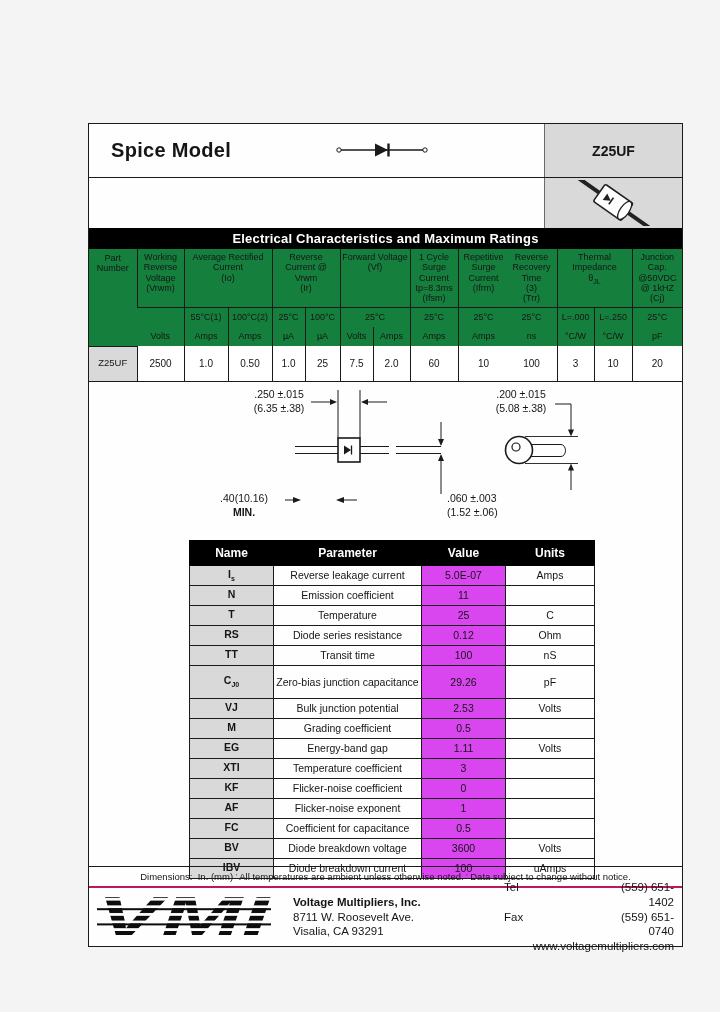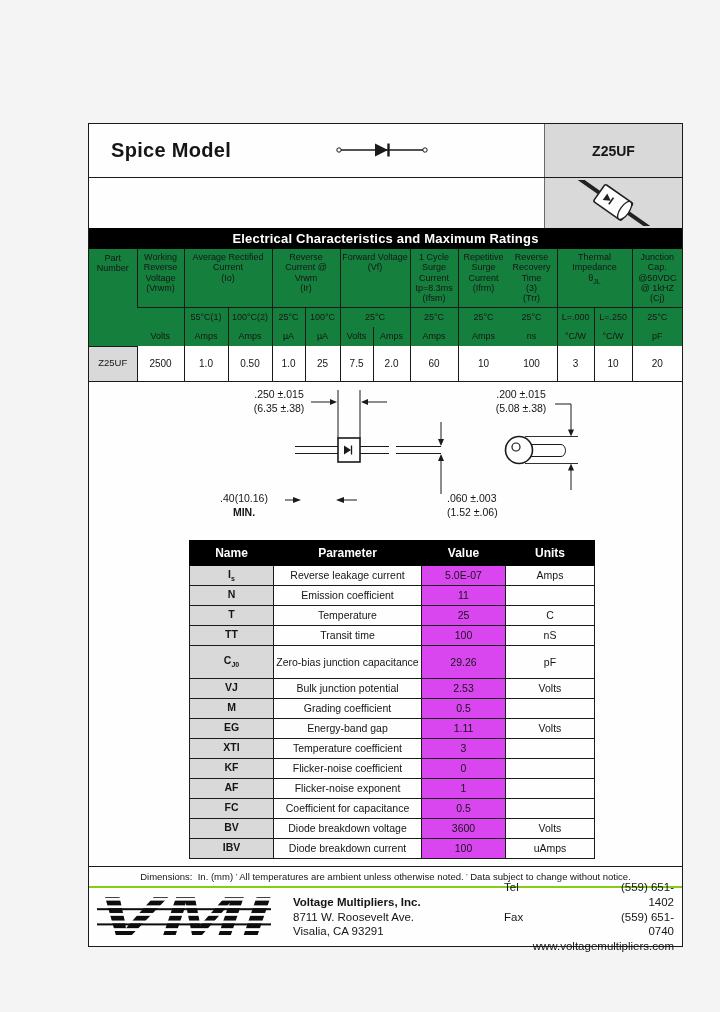--- a/index.html
+++ b/index.html
@@ -58,21 +58,21 @@
     font-size:10.5px;table-layout:fixed;}
   table.params th{background:#000;color:#fff;font-weight:bold;font-size:12px;
     height:22px;border:1px solid #000;}
   table.params td{border:1px solid #1a1a1a;height:19px;text-align:center;
     vertical-align:middle;padding:0 2px;}
   td.pname{background:#d9d9d9;font-weight:bold;}
   td.pparam{text-align:left;padding-left:7px;}
   td.pvalue{background:#d946ef;}
   
   .note{position:absolute;left:0;right:0;bottom:58px;height:22px;
-    border-top:1px solid #1a1a1a;border-bottom:2px solid #84cc16;
+    border-top:1px solid #1a1a1a;border-bottom:2px solid #be185d;
     display:flex;align-items:center;justify-content:center;
     font-size:9.5px;box-sizing:border-box;white-space:pre;}
   .note sup{font-size:7px;}
   .footer{position:absolute;left:0;right:0;bottom:0;height:58px;
     display:flex;align-items:center;padding:0 8px 0 6px;box-sizing:border-box;gap:8px;}
   .company{margin-left:12px;font-size:11.5px;line-height:1.3;}
   .company .cname{font-weight:bold;}
   .contact{margin-left:auto;font-size:11.5px;line-height:1.3;width:170px;}
   .contact .row{display:flex;}
   .contact .lbl{width:60px;}
@@ -334,20 +334,26 @@
       <td class="pname"><span>N</span><sub class="sm"></sub></td>
       <td class="pparam">Emission coefficient</td>
       <td class="pvalue">11</td>
       <td class="punits"></td>
     </tr>
     <tr>
       <td class="pname"><span>T</span><sub class="sm"></sub></td>
       <td class="pparam">Temperature</td>
       <td class="pvalue">25</td>
       <td class="punits">C</td>
+    </tr>
+    <tr>
+      <td class="pname"><span>RS</span><sub class="sm"></sub></td>
+      <td class="pparam">Diode series resistance</td>
+      <td class="pvalue">0.12</td>
+      <td class="punits">Ohm</td>
     </tr>
     <tr>
       <td class="pname"><span>TT</span><sub class="sm"></sub></td>
       <td class="pparam">Transit time</td>
       <td class="pvalue">100</td>
       <td class="punits">nS</td>
     </tr>
     <tr style="height:33px">
       <td class="pname"><span>C</span><sub class="sm">J0</sub></td>
       <td class="pparam">Zero-bias junction capacitance</td>

